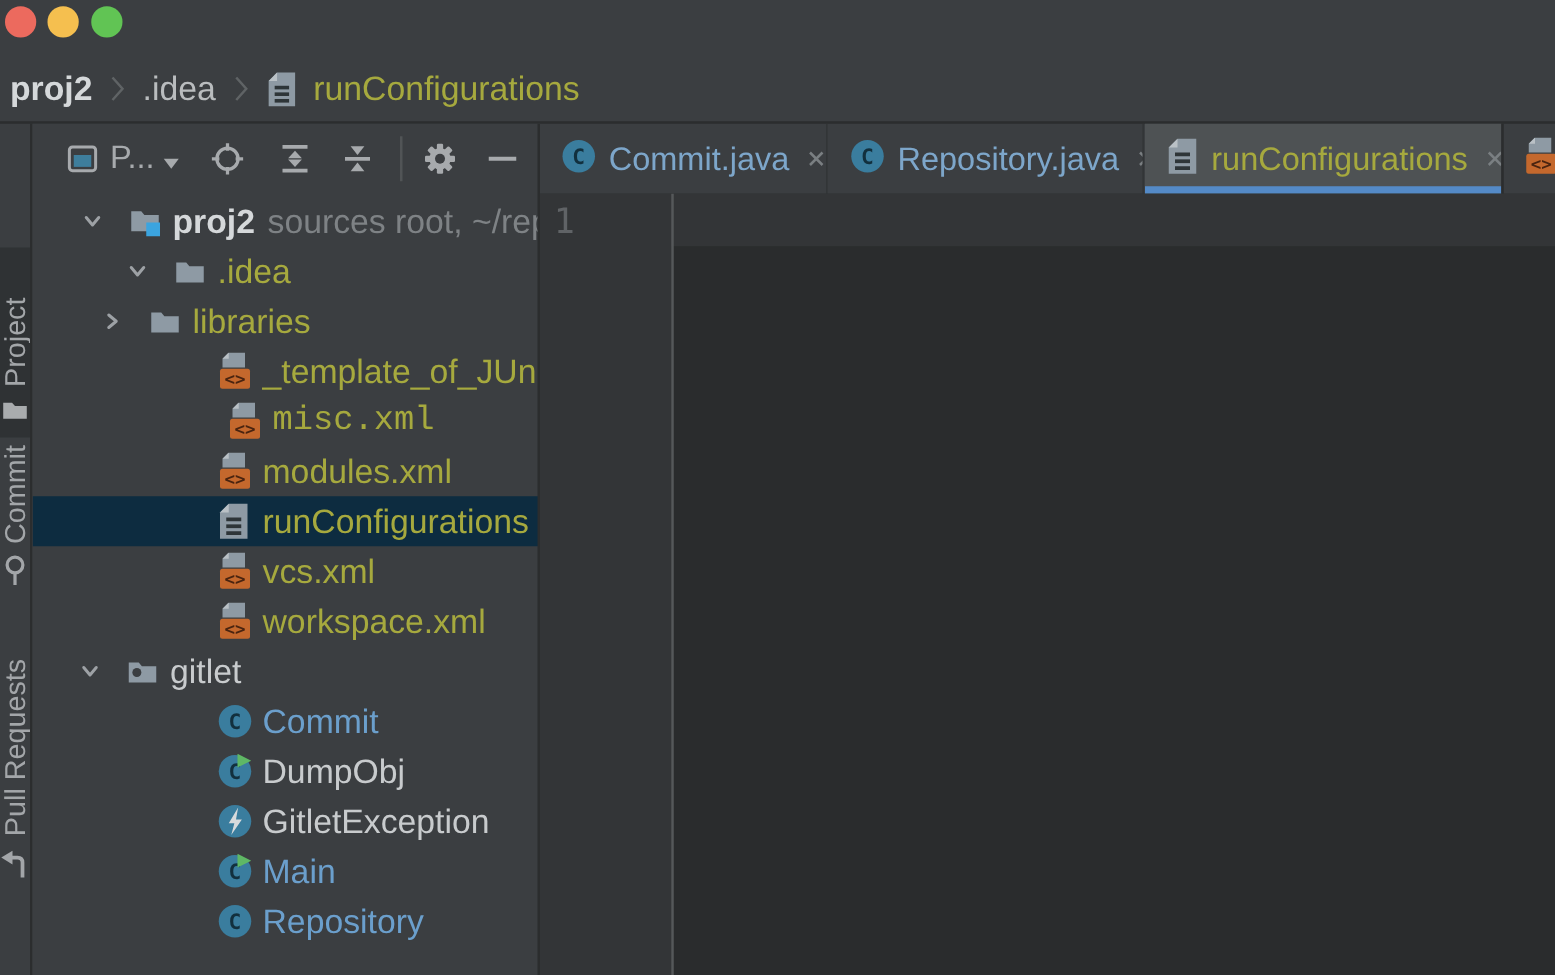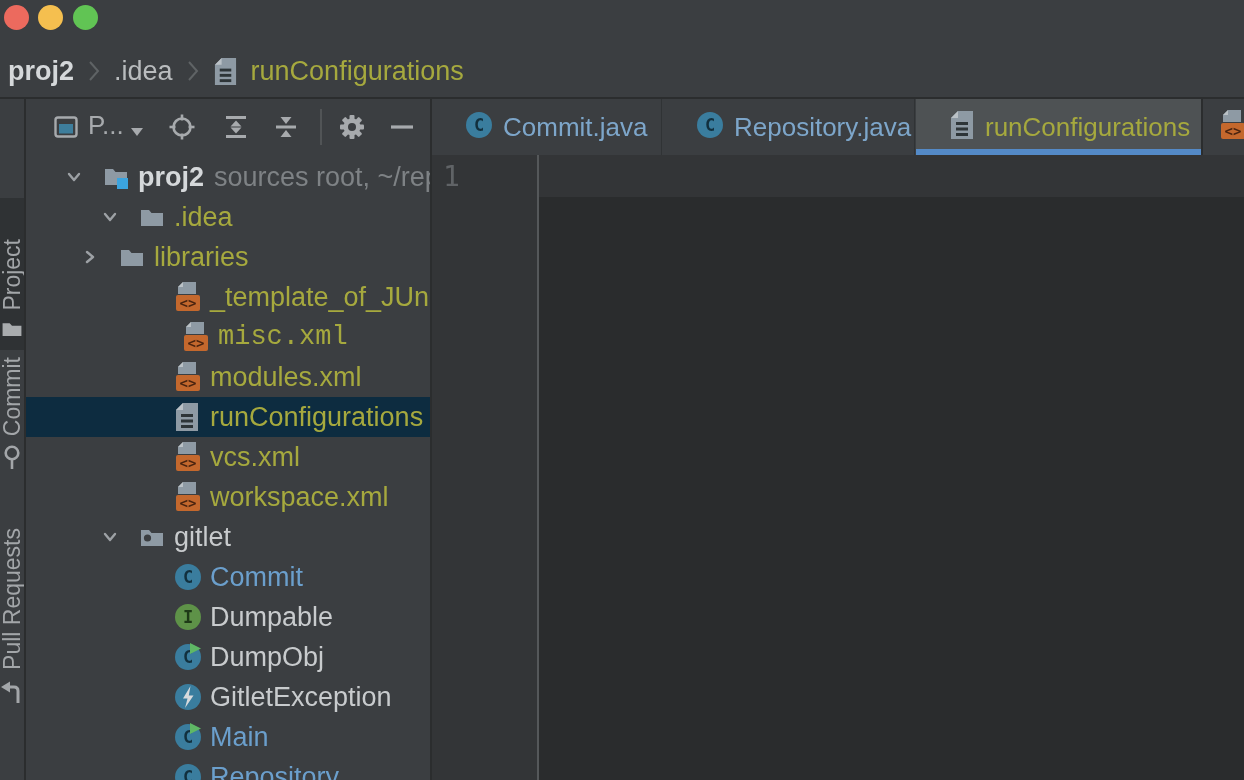--- a/index.html
+++ b/index.html
@@ -45,21 +45,21 @@
   .ticon{width:28px;height:28px;flex:none;display:flex;align-items:center;}
   .lbl{font-size:27px;margin-left:8px;}
   .lbl.root{color:#D5D8DA;font-weight:bold;}
   .lbl.olive{color:#A6A93E;}
   .lbl.blue{color:#6B9FCC;}
   .lbl.default{color:#C8CBCD;}
   .ann{font-size:27px;color:#7E8285;margin-left:10px;}
   .panel-sep{position:absolute;left:430px;top:99px;bottom:0;width:2px;background:#2B2D2E;}
   
   .tabs{position:absolute;left:432px;top:99px;right:0;height:56px;}
-  .tab{position:absolute;top:0;height:56px;display:flex;align-items:center;box-sizing:border-box;padding-left:33px;overflow:hidden;}
+  .tab{position:absolute;top:0;height:56px;display:flex;align-items:center;box-sizing:border-box;padding-left:17px;overflow:hidden;}
   .tab .tlabel{font-size:26px;margin-left:10px;}
   .tab .tlabel.javab{color:#7DA6CA;}
   .tab .tlabel.olive{color:#A6A93E;}
   .tab .closex{margin-left:14px;flex:none;display:flex;}
   .tab.t1{left:0;width:230px;border-right:1px solid #303335;}
   .tab.t2{left:231px;width:252px;border-right:1px solid #303335;}
   .tab.t3{left:484px;width:285px;background:#4E5254;}
   .tab-underline{position:absolute;left:484px;width:285px;top:50px;height:6px;background:#548AC7;}
   .tab-sep2{position:absolute;left:769px;top:0;height:56px;width:2px;background:#2B2D2E;}
   .tab.t4{left:771px;width:41px;padding-left:16px;}
@@ -307,48 +307,39 @@
     </div>
     <div class="row" style="padding-left:110px;">
       <span class="chev"></span>
       <span class="ticon">
           <svg width="28" height="30" viewBox="0 0 28 30">
             <use href="#i-xml"></use>
           </svg>
         </span>
       <span class="lbl olive">workspace.xml</span>
     </div>
-    <div class="row" style="padding-left:74px;">
+    <div class="row" style="padding-left:36px;">
       <span class="chev"><svg width="20" height="20">
             <use href="#i-chev-down"></use>
           </svg></span>
       <span class="ticon">
           <svg width="28" height="28">
             <use href="#i-pkgfolder"></use>
           </svg>
         </span>
       <span class="lbl default">gitlet</span>
     </div>
     <div class="row" style="padding-left:110px;">
       <span class="chev"></span>
       <span class="ticon">
           <svg width="28" height="28">
             <use href="#i-class"></use>
           </svg>
         </span>
       <span class="lbl blue">Commit</span>
-    </div>
-    <div class="row" style="padding-left:110px;">
-      <span class="chev"></span>
-      <span class="ticon">
-          <svg width="28" height="28">
-            <use href="#i-interface"></use>
-          </svg>
-        </span>
-      <span class="lbl default">Dumpable</span>
     </div>
     <div class="row" style="padding-left:110px;">
       <span class="chev"></span>
       <span class="ticon">
           <svg width="28" height="28">
             <use href="#i-classrun"></use>
           </svg>
         </span>
       <span class="lbl default">DumpObj</span>
     </div>

